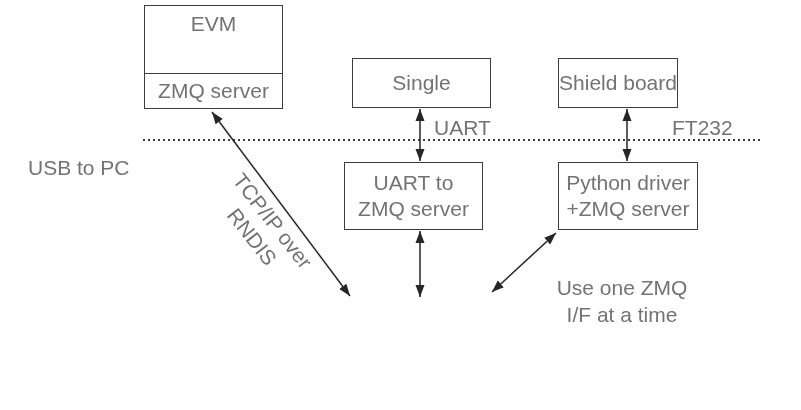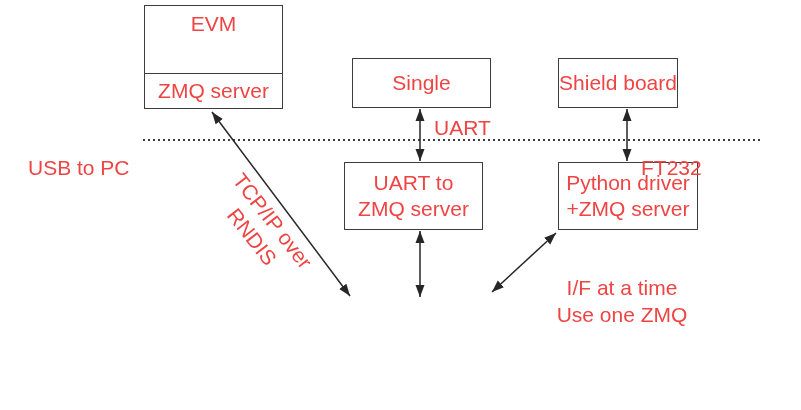--- a/index.html
+++ b/index.html
@@ -6,21 +6,21 @@
     margin: 0;
     padding: 0;
     background: #ffffff;
   }
   .canvas {
     position: relative;
     width: 801px;
     height: 410px;
     background: #ffffff;
     font-family: "Liberation Sans", sans-serif;
-    color: #ef4444;
+    color: #737373;
     overflow: hidden;
   }
   .connector-layer {
     position: absolute;
     left: 0;
     top: 0;
     width: 801px;
     height: 410px;
   }
   .box {
@@ -64,21 +64,21 @@
     justify-content: center;
   }
   .lbl {
     position: absolute;
     font-size: 21px;
     line-height: 26px;
     white-space: nowrap;
   }
   .lbl-usb   { left: 28px;  top: 131px; margin-top: 24px; }
   .lbl-uart  { left: 434px; top: 115px; text-align: center; }
-  .lbl-ft232 { left: 641px; top: 115px; margin-top: 40px; }
+  .lbl-ft232 { left: 672px; top: 115px; }
   .lbl-note {
     left: 549px; top: 274px; width: 146px;
     text-align: center;
     line-height: 27px;
     white-space: normal;
   }
   .lbl-tcpip {
     left: 187px; top: 203px; width: 150px; height: 52px;
     text-align: center;
     line-height: 26px;
@@ -134,17 +134,17 @@
   <div class="lbl lbl-uart">UART</div>
 
   <div class="lbl lbl-ft232">FT232</div>
 
   <div class="lbl lbl-tcpip">
     <div>TCP/IP over</div>
     <div>RNDIS</div>
   </div>
 
   <div class="lbl lbl-note">
+    <div>Use one ZMQ</div>
     <div>I/F at a time</div>
-    <div>Use one ZMQ</div>
   </div>
 
 </div>
 
 </body></html>

